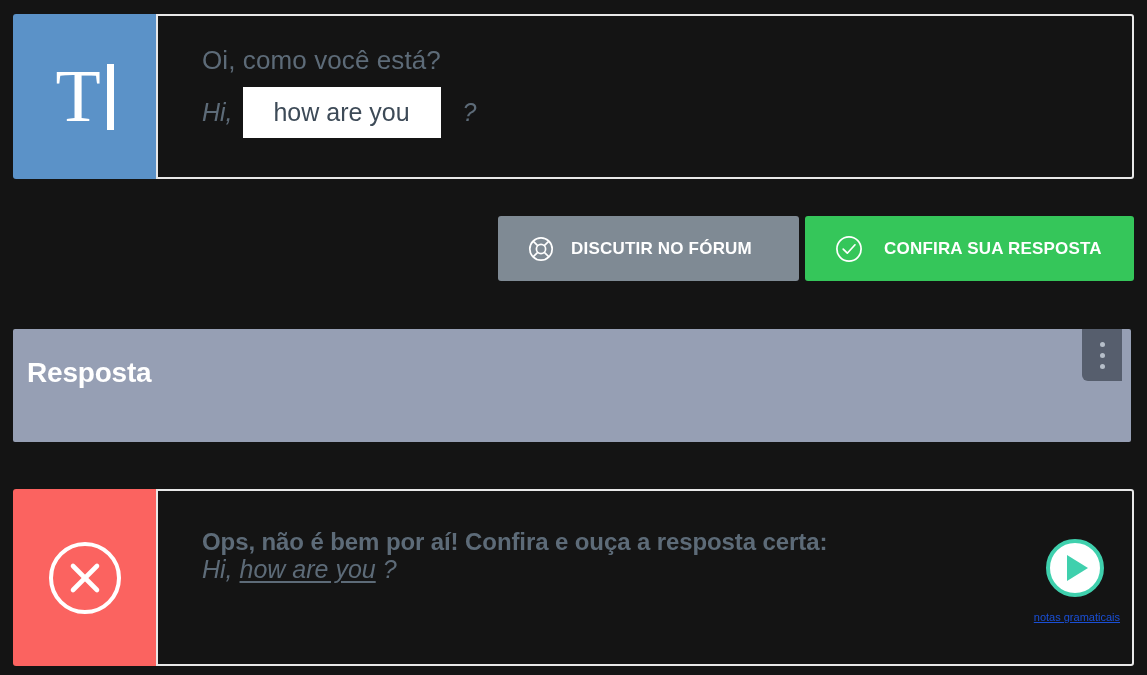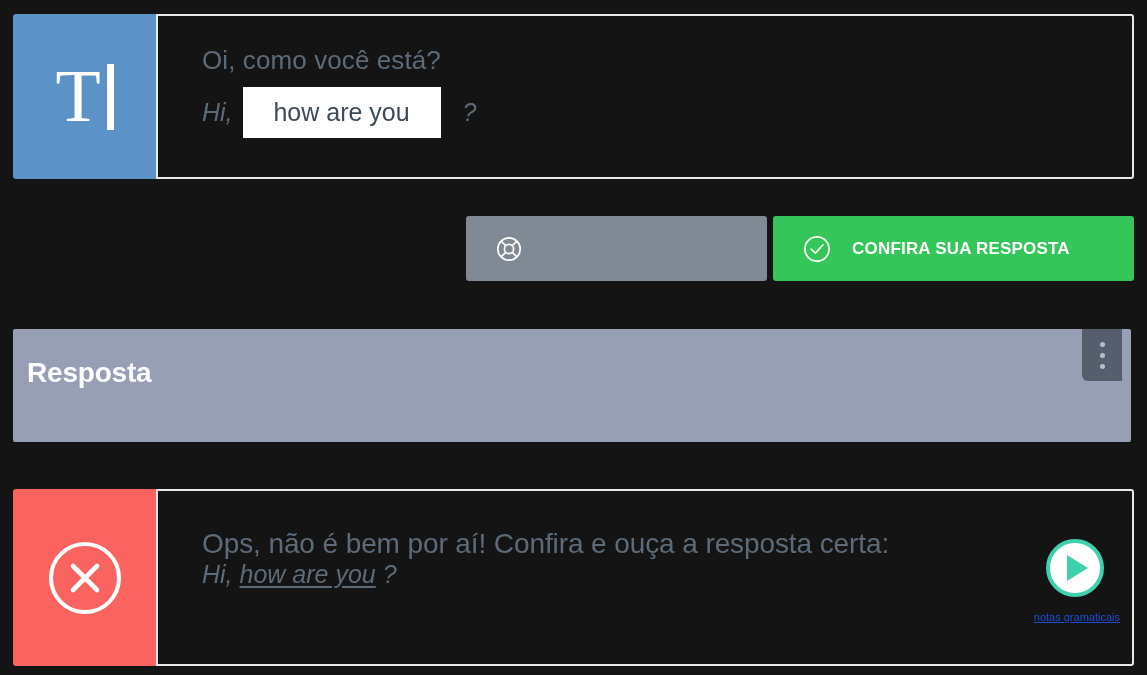--- a/index.html
+++ b/index.html
@@ -123,21 +123,21 @@
     gap: 17px;
     padding: 0 30px;
     cursor: pointer;
     font-family: "Liberation Sans", sans-serif;
     font-size: 17px;
     font-weight: bold;
     letter-spacing: 0.2px;
     color: #ffffff;
   }
   .btn-forum { background: #7f8a94; width: 301px; }
-  .btn-check { background: #35c65a; width: 361px; gap: 21px; }
+  .btn-check { background: #35c65a; width: 329px; gap: 21px; }
   .btn svg { flex: 0 0 auto; display: block; }
 
   
   .resposta-bar {
     position: absolute;
     left: 13px;
     top: 329px;
     width: 1118px;
     height: 113px;
     background: #969fb4;
@@ -196,22 +196,22 @@
   }
   .feedback-body {
     flex: 1 1 auto;
     background: #141414;
     border: 2px solid #e8e8e8;
     border-radius: 0 3px 3px 0;
     padding: 38px 0 0 44px;
     position: relative;
   }
   .feedback-heading {
-    font-size: 28px;
-    font-weight: normal;
+    font-size: 24px;
+    font-weight: bold;
     color: #5d6b78;
     line-height: 1.1;
     letter-spacing: -0.1px;
   }
   .feedback-answer {
     font-size: 25px;
     font-style: italic;
     color: #5d6b78;
   }
   .feedback-answer .underlined {
@@ -275,20 +275,21 @@
 
   <button class="btn btn-forum">
     <svg width="26" height="26" viewBox="0 0 26 26">
       <circle cx="13" cy="13" r="11.2" fill="none" stroke="#fff" stroke-width="1.7"></circle>
       <circle cx="13" cy="13" r="4.6" fill="none" stroke="#fff" stroke-width="1.7"></circle>
       <line x1="5.1" y1="5.1" x2="9.7" y2="9.7" stroke="#fff" stroke-width="1.7"></line>
       <line x1="16.3" y1="16.3" x2="20.9" y2="20.9" stroke="#fff" stroke-width="1.7"></line>
       <line x1="20.9" y1="5.1" x2="16.3" y2="9.7" stroke="#fff" stroke-width="1.7"></line>
       <line x1="9.7" y1="16.3" x2="5.1" y2="20.9" stroke="#fff" stroke-width="1.7"></line>
     </svg>
+    <span>DISCUTIR NO FÓRUM</span>
   </button>
 
   <button class="btn btn-check">
     <svg width="28" height="28" viewBox="0 0 28 28">
       <circle cx="14" cy="14" r="12.1" fill="none" stroke="#fff" stroke-width="1.7"></circle>
       <polyline points="8.2,14.2 12.3,18.2 20,9.8" fill="none" stroke="#fff" stroke-width="1.7" stroke-linecap="round" stroke-linejoin="round"></polyline>
     </svg>
     <span>CONFIRA SUA RESPOSTA</span>
   </button>
 </div>

